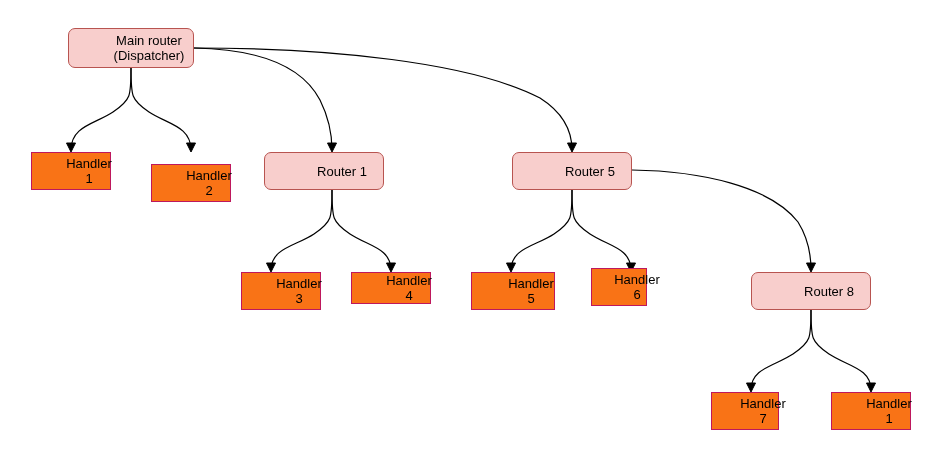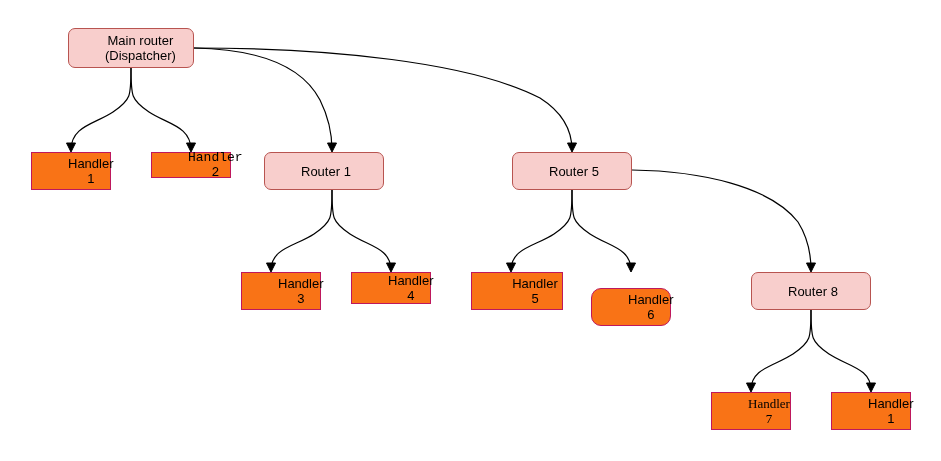--- a/index.html
+++ b/index.html
@@ -24,21 +24,21 @@
     top: 0;
     width: 941px;
     height: 461px;
     pointer-events: none;
   }
   .node {
     position: absolute;
     box-sizing: border-box;
     display: flex;
     align-items: center;
-    justify-content: flex-start;
+    justify-content: center;
     text-align: center;
     font-size: 13px;
     line-height: 15px;
     color: #000000;
     white-space: pre-line;
     z-index: 2;
     padding-left: 36px;
   }
   .node-router {
     background: #f8cecc;
@@ -87,24 +87,24 @@
       <path d="M 506.5 263 L 511 272 L 515.5 263 Z" class="edge-head"></path>
       <path d="M 626.5 263 L 631 272 L 635.5 263 Z" class="edge-head"></path>
       <path d="M 806.5 263 L 811 272 L 815.5 263 Z" class="edge-head"></path>
       <path d="M 746.5 383 L 751 392 L 755.5 383 Z" class="edge-head"></path>
       <path d="M 866.5 383 L 871 392 L 875.5 383 Z" class="edge-head"></path>
     </svg>
   <div id="node-layer">
       <div class="node node-router" style="left: 68px; top: 28px; width: 126px; height: 40px;"><span>Main router
 (Dispatcher)</span></div>
       <div class="node node-handler" style="left: 31px; top: 152px; width: 80px; height: 38px;"><span>Handler 1</span></div>
-      <div class="node node-handler" style="left: 151px; top: 152px; width: 80px; height: 26px; font-family: Liberation Mono, monospace;"><span>Handler 2</span></div>
+      <div class="node node-handler" style="left: 151px; top: 164px; width: 80px; height: 38px;"><span>Handler 2</span></div>
       <div class="node node-router" style="left: 264px; top: 152px; width: 120px; height: 38px;"><span>Router 1</span></div>
       <div class="node node-router" style="left: 512px; top: 152px; width: 120px; height: 38px;"><span>Router 5</span></div>
       <div class="node node-handler" style="left: 241px; top: 272px; width: 80px; height: 38px;"><span>Handler 3</span></div>
       <div class="node node-handler" style="left: 351px; top: 272px; width: 80px; height: 32px;"><span>Handler 4</span></div>
-      <div class="node node-handler" style="left: 471px; top: 272px; width: 92px; height: 38px;"><span>Handler 5</span></div>
-      <div class="node node-handler" style="left: 591px; top: 288px; width: 80px; height: 38px; border-radius: 10px;"><span>Handler 6</span></div>
+      <div class="node node-handler" style="left: 471px; top: 272px; width: 84px; height: 38px;"><span>Handler 5</span></div>
+      <div class="node node-handler" style="left: 591px; top: 268px; width: 56px; height: 38px;"><span>Handler 6</span></div>
       <div class="node node-router" style="left: 751px; top: 272px; width: 120px; height: 38px;"><span>Router 8</span></div>
-      <div class="node node-handler" style="left: 711px; top: 392px; width: 80px; height: 38px; font-family: Liberation Serif, serif;"><span>Handler 7</span></div>
+      <div class="node node-handler" style="left: 711px; top: 392px; width: 68px; height: 38px;"><span>Handler 7</span></div>
       <div class="node node-handler" style="left: 831px; top: 392px; width: 80px; height: 38px;"><span>Handler 1</span></div>
     </div>
 </div>
 
 </body></html>

